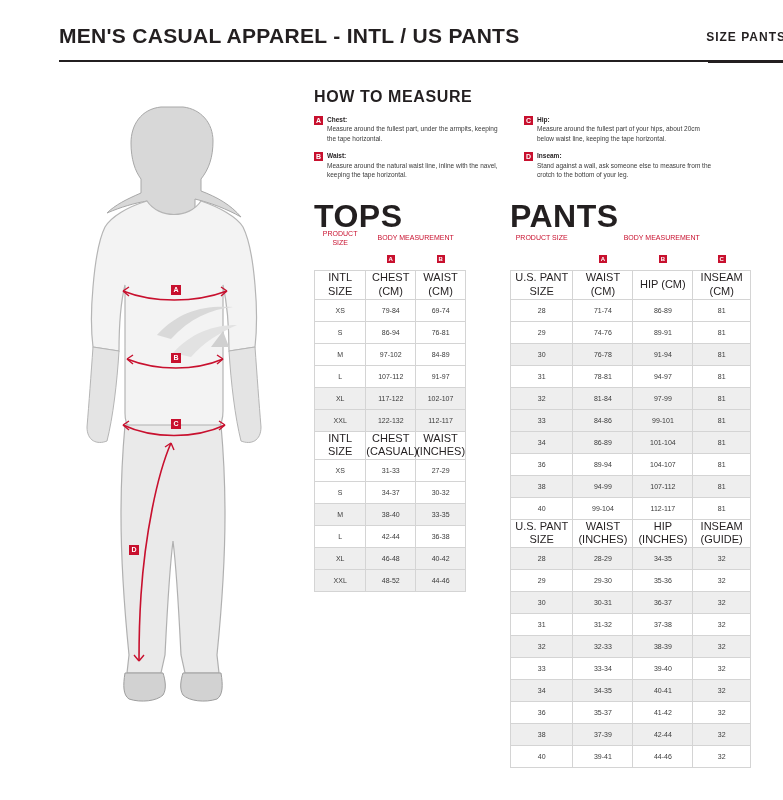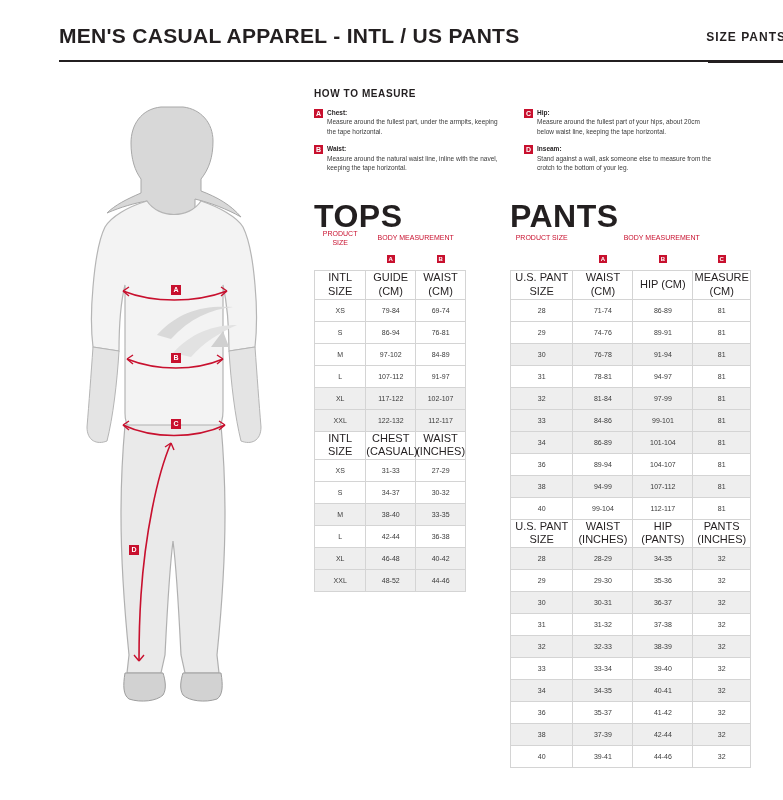--- a/index.html
+++ b/index.html
@@ -27,21 +27,21 @@
   .hr-main{
     position:absolute;left:28px;top:60px;width:727px;height:2px;background:#231f20;
   }
   .hr-sub{
     position:absolute;right:28px;top:60px;width:78px;height:3px;background:#231f20;
   }
 
   
   .howto{position:absolute;left:283px;top:88px;width:470px;}
   .howto h2{
-    font-size:10px;font-weight:bold;letter-spacing:0.6px;margin:0 0 9px 0;color:#231f20;
+    font-size:16px;font-weight:bold;letter-spacing:0.6px;margin:0 0 9px 0;color:#231f20;
   }
   .howto-cols{display:flex;gap:20px;}
   .howto-col{width:190px;}
   .howto-item{margin-bottom:8px;display:flex;}
   .tagbox{
     background:#c8102e;color:#fff;font-size:7px;font-weight:bold;
     width:9px;height:9px;line-height:9px;text-align:center;
     margin-right:4px;margin-top:1px;flex:0 0 auto;
   }
   .howto-txt{font-size:6.5px;line-height:1.45;color:#3a3a3a;}
@@ -187,21 +187,21 @@
           <td class="noline red cellpad">PRODUCT SIZE</td>
           <td class="noline red cellpad" colspan="2">BODY MEASUREMENT</td>
         </tr>
         <tr>
           <td class="noline"></td>
           <td class="noline"><span class="abtag">A</span></td>
           <td class="noline"><span class="abtag">B</span></td>
         </tr>
         <tr>
           <td class="hdr cellpad">INTL SIZE</td>
-          <td class="hdr cellpad">GUIDE (CM)</td>
+          <td class="hdr cellpad">CHEST (CM)</td>
           <td class="hdr cellpad">WAIST (CM)</td>
         </tr>
         <tr>
           <td>XS</td>
           <td>79-84</td>
           <td>69-74</td>
         </tr>
         <tr>
           <td>S</td>
           <td>86-94</td>
@@ -282,21 +282,21 @@
         <tr>
           <td class="noline"></td>
           <td class="noline"><span class="abtag">A</span></td>
           <td class="noline"><span class="abtag">B</span></td>
           <td class="noline"><span class="abtag">C</span></td>
         </tr>
         <tr>
           <td class="hdr cellpad">U.S. PANT SIZE</td>
           <td class="hdr cellpad">WAIST (CM)</td>
           <td class="hdr cellpad">HIP (CM)</td>
-          <td class="hdr cellpad">MEASURE (CM)</td>
+          <td class="hdr cellpad">INSEAM (CM)</td>
         </tr>
         <tr>
           <td>28</td>
           <td>71-74</td>
           <td>86-89</td>
           <td>81</td>
         </tr>
         <tr>
           <td>29</td>
           <td>74-76</td>
@@ -347,22 +347,22 @@
         </tr>
         <tr>
           <td>40</td>
           <td>99-104</td>
           <td>112-117</td>
           <td>81</td>
         </tr>
         <tr>
           <td class="hdr cellpad">U.S. PANT SIZE</td>
           <td class="hdr cellpad">WAIST (INCHES)</td>
-          <td class="hdr cellpad">HIP (PANTS)</td>
-          <td class="hdr cellpad">PANTS (INCHES)</td>
+          <td class="hdr cellpad">HIP (INCHES)</td>
+          <td class="hdr cellpad">INSEAM (GUIDE)</td>
         </tr>
         <tr class="zebra">
           <td>28</td>
           <td>28-29</td>
           <td>34-35</td>
           <td>32</td>
         </tr>
         <tr>
           <td>29</td>
           <td>29-30</td>

